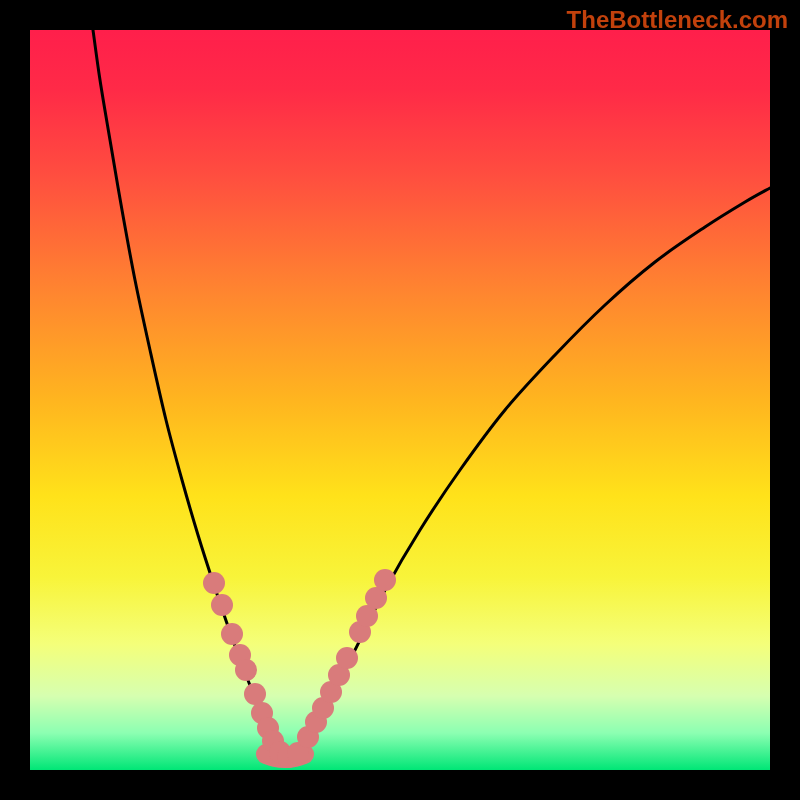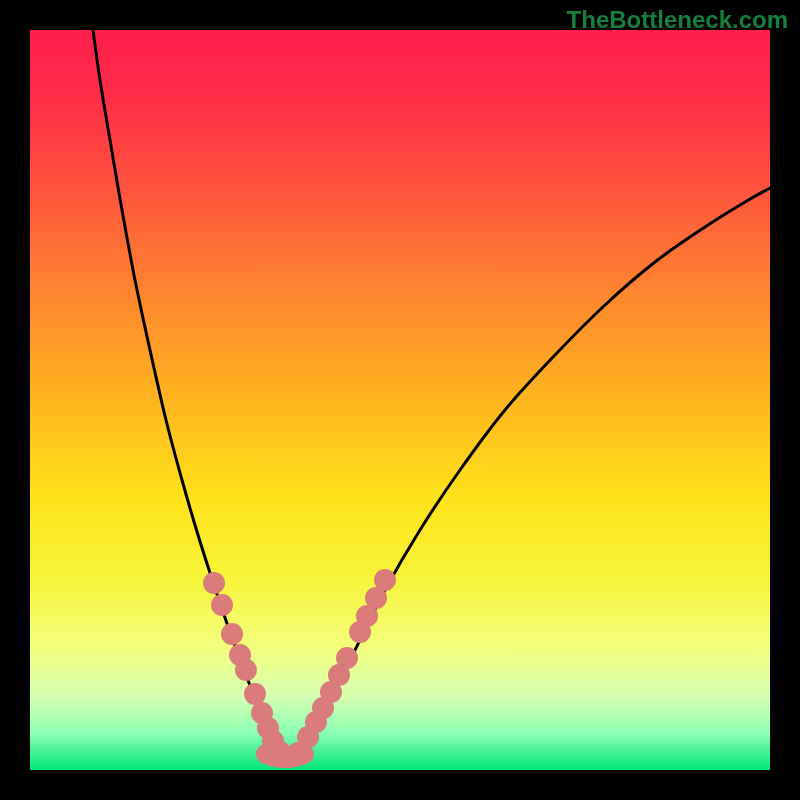--- a/index.html
+++ b/index.html
@@ -22,21 +22,21 @@
   .bg {
     position: absolute;
     inset: 0;
   }
   .watermark {
     position: absolute;
     top: 6px;
     right: 12px;
     font-size: 24px;
     font-weight: 600;
-    color: #15803d;
+    color: #c2410c;
     letter-spacing: 0px;
   }
   svg.curves {
     position: absolute;
     inset: 0;
   }
 </style>
 </head>
 <body>
 

